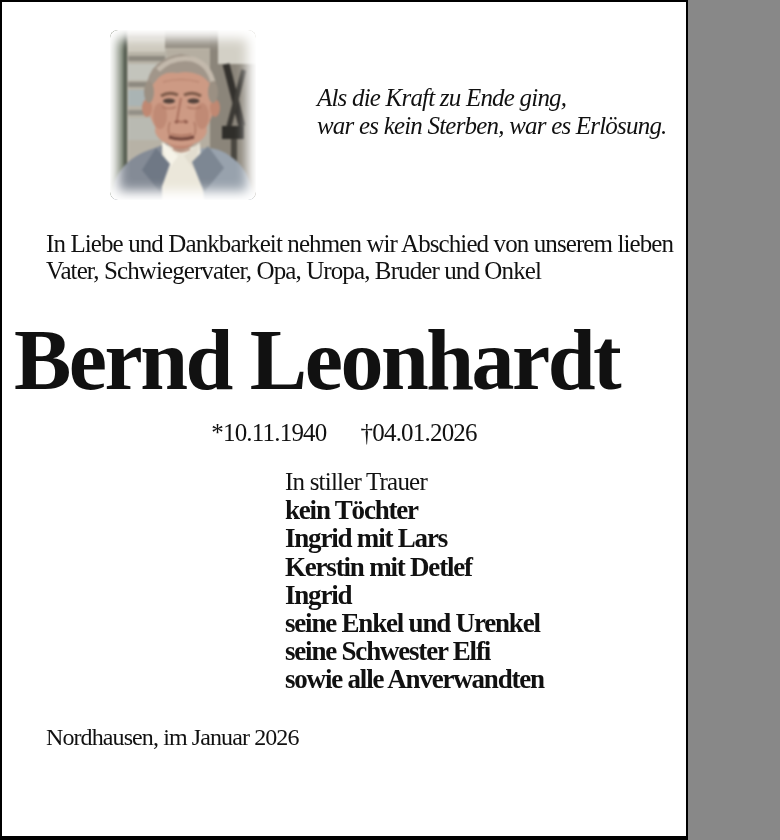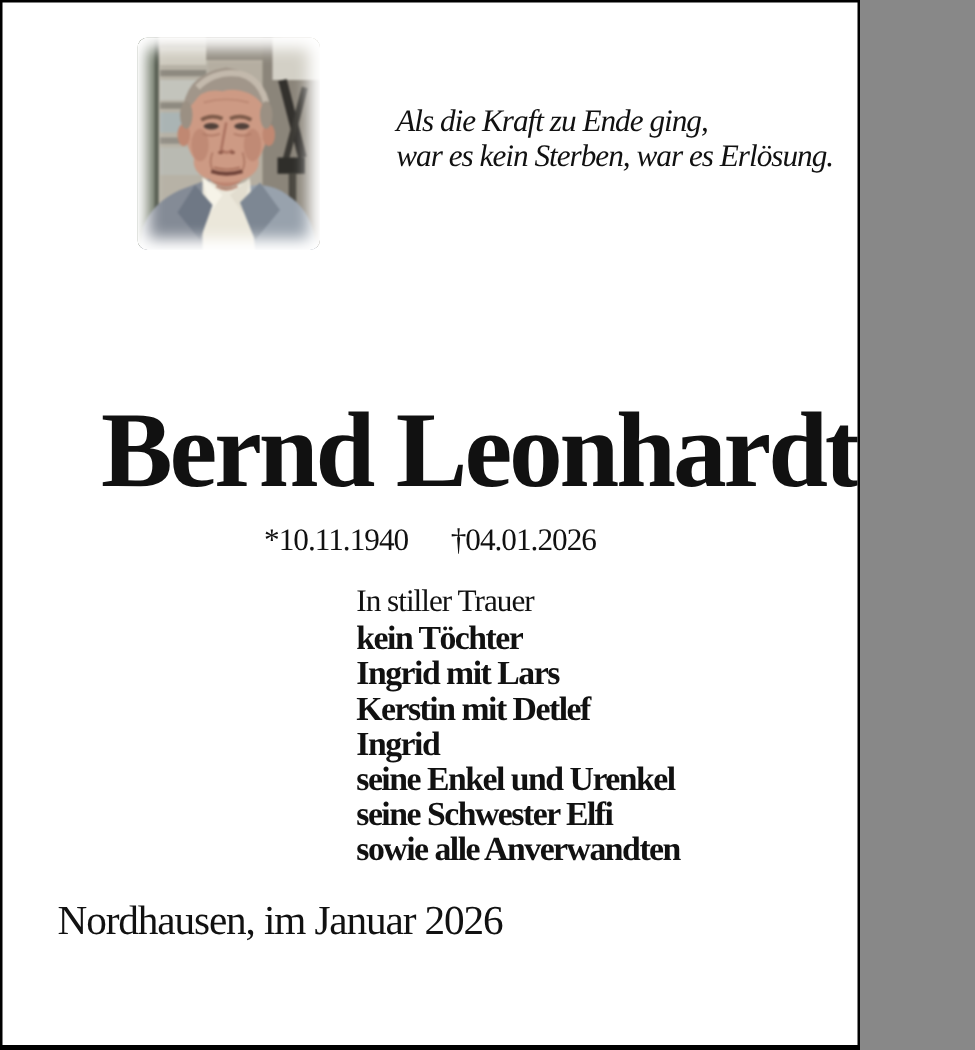--- a/index.html
+++ b/index.html
@@ -30,43 +30,43 @@
     position:absolute;left:315px;top:82px;
     font-style:italic;font-size:25px;line-height:28px;letter-spacing:-0.8px;
     white-space:nowrap;
   }
   .intro{
     position:absolute;left:44px;top:229px;
     font-size:25px;line-height:26.5px;letter-spacing:-0.9px;
     white-space:nowrap;
   }
   .name{
-    position:absolute;left:0;right:0;top:313px;
-    text-align:right;font-weight:700;
+    position:absolute;left:12px;right:0;top:313px;
+    text-align:left;font-weight:700;
     font-size:86px;line-height:90px;letter-spacing:-2.5px;
     white-space:nowrap;
   }
   .dates{
     position:absolute;left:0;right:0;top:392px;
     text-align:center;font-size:25px;line-height:30px;letter-spacing:-0.8px;
     white-space:nowrap;
     margin-top:24px;
   }
   .dates .death{margin-left:34px;}
   .mourners{
     position:absolute;left:283px;top:466px;
     font-size:25px;line-height:28.2px;letter-spacing:-0.8px;
     white-space:nowrap;
   }
   .mourners .bold-line{
     font-weight:700;font-size:27px;letter-spacing:-1.2px;
   }
   .place-date{
     position:absolute;left:44px;top:720px;
-    font-size:33px;line-height:30px;letter-spacing:-0.9px;white-space:nowrap;
+    font-size:24px;line-height:30px;letter-spacing:-0.9px;white-space:nowrap;
   }
   .funeral-note{
     position:absolute;left:44px;top:778px;
     font-size:25px;line-height:30px;letter-spacing:-0.9px;white-space:nowrap;
   }
 </style>
 </head>
 <body>
 
 <div class="page">
@@ -136,20 +136,24 @@
       <path d="M63,119 Q71,124 80,119" stroke="#b07a66" stroke-width="2" fill="none" opacity="0.8"></path>
     </svg>
     <div class="feather"></div>
   </div>
 
   <div class="quote">
     <div>Als die Kraft zu Ende ging,</div>
     <div>war es kein Sterben, war es Erlösung.</div>
   </div>
 
+  <div class="intro">
+    <div>In Liebe und Dankbarkeit nehmen wir Abschied von unserem lieben</div>
+    <div>Vater, Schwiegervater, Opa, Uropa, Bruder und Onkel</div>
+  </div>
 
   <div class="name">Bernd Leonhardt</div>
 
   <div class="dates">
     <span class="birth">*10.11.1940</span><span class="death">†04.01.2026</span>
   </div>
 
   <div class="mourners">
     <div>In stiller Trauer</div>
     <div class="bold-line">kein Töchter</div>

